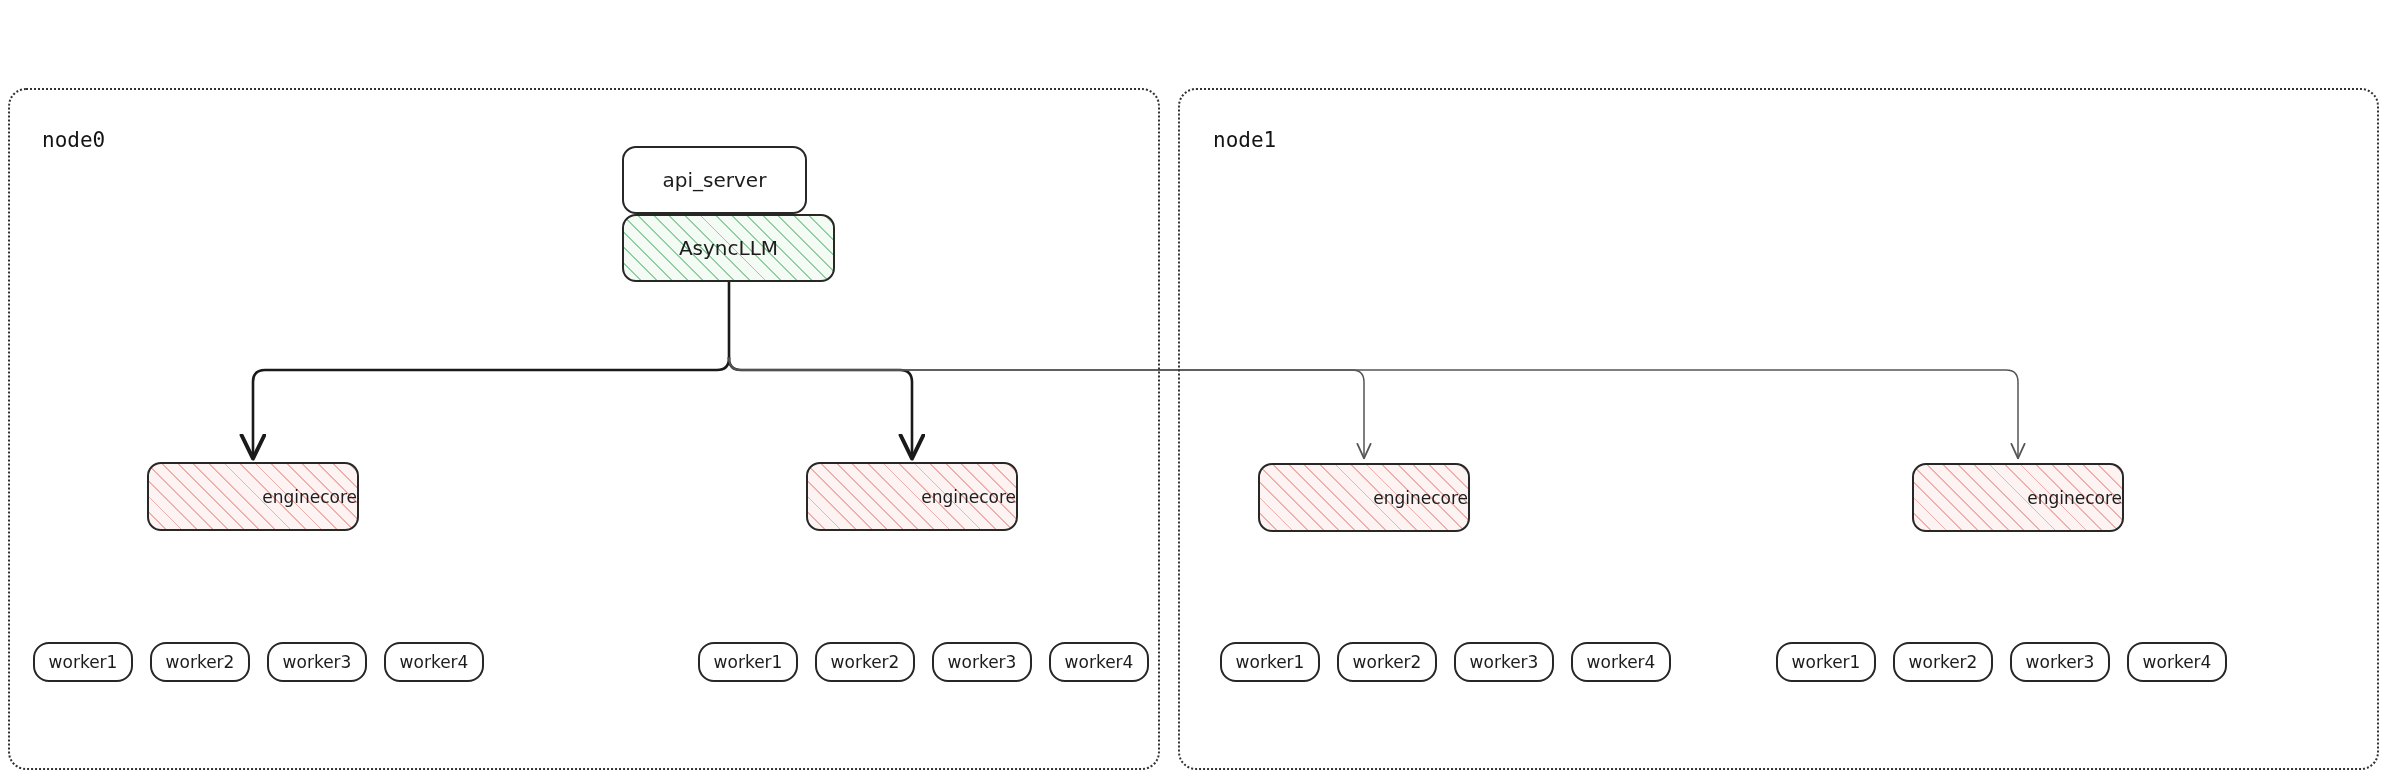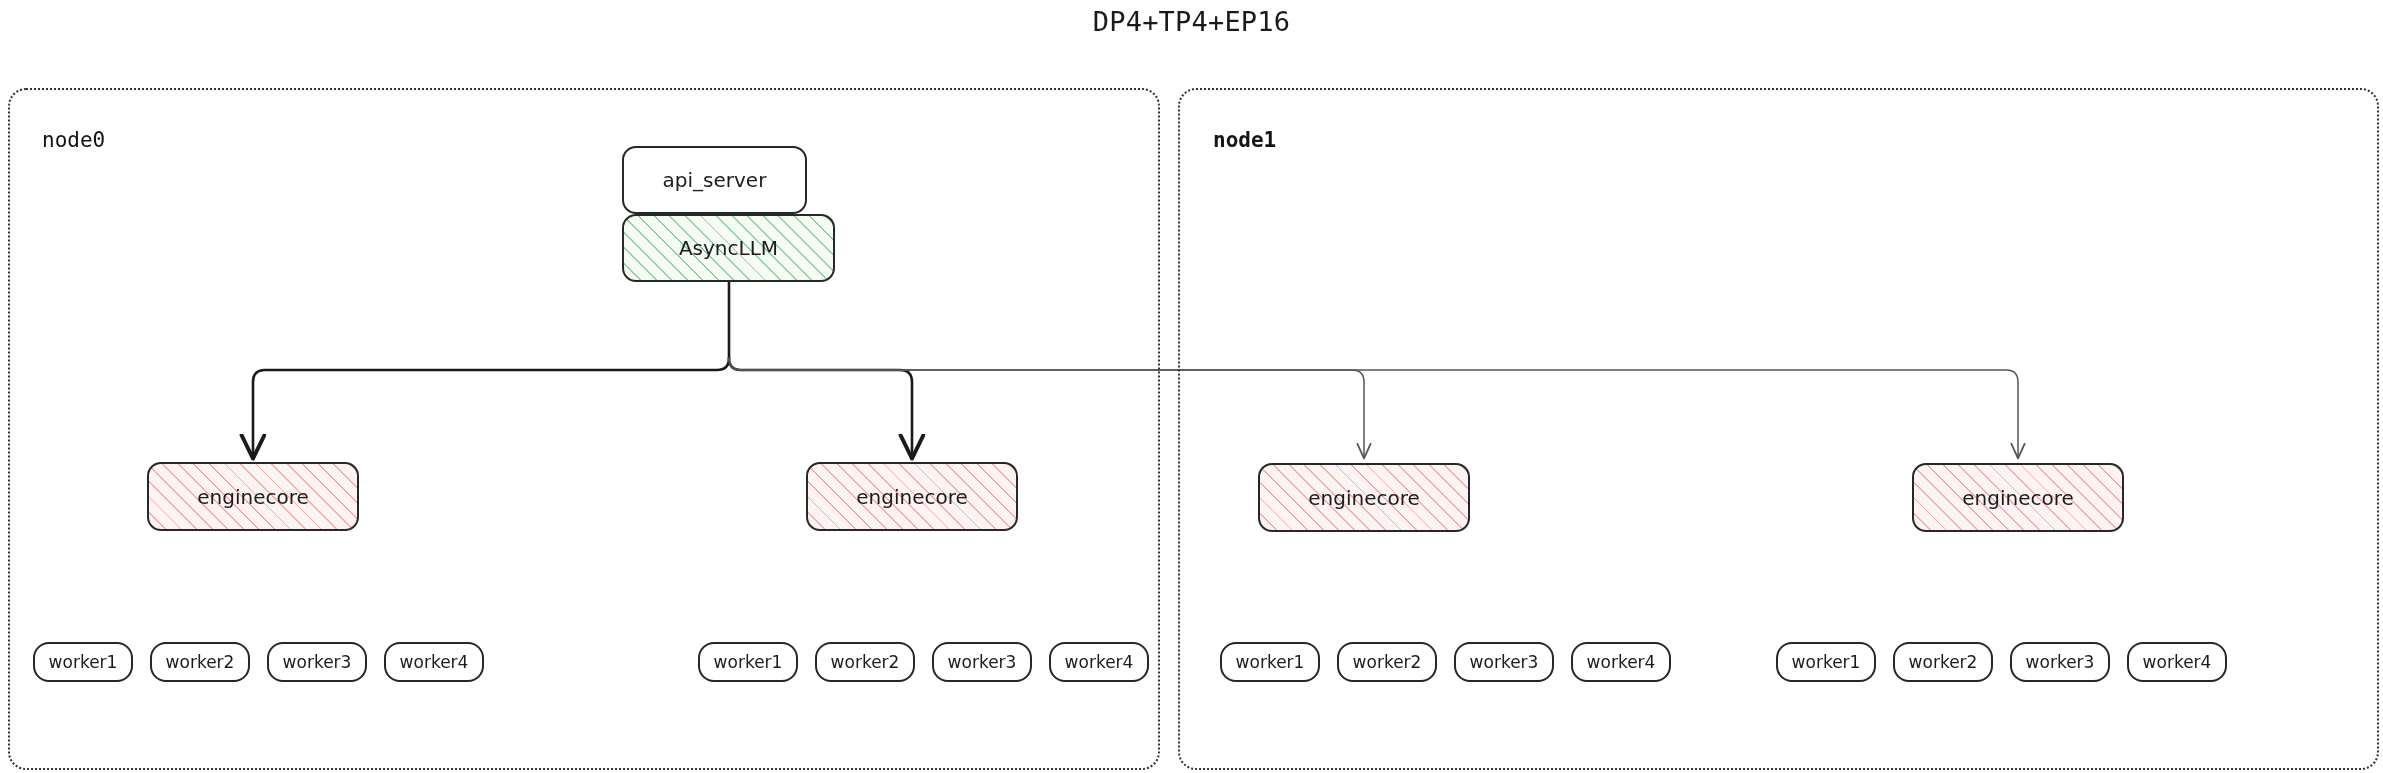--- a/index.html
+++ b/index.html
@@ -64,50 +64,50 @@
     background-image: repeating-linear-gradient(
       45deg,
       rgba(60,170,90,0.55) 0px,
       rgba(60,170,90,0.55) 1.4px,
       rgba(0,0,0,0) 1.4px,
       rgba(0,0,0,0) 11px
     );
   }
   .box-engine {
     border-radius: 14px;
-    font-size: 20px;
+    font-size: 17px;
     background-color: #fdf3f3;
     background-image: repeating-linear-gradient(
       45deg,
       rgba(228,120,110,0.55) 0px,
       rgba(228,120,110,0.55) 1.3px,
       rgba(0,0,0,0) 1.3px,
       rgba(0,0,0,0) 11px
     );
+    justify-content: flex-end;
   }
   .box-worker {
     border-radius: 16px;
     border-width: 2.2px;
     font-size: 17px;
   }
   #edges {
     position: absolute;
     left: 0;
     top: 0;
     width: 2383px;
     height: 773px;
     pointer-events: none;
   }
 </style>
 </head>
 <body>
 
 <div id="canvas">
 
-  <div id="title">DP4+TP4+EP16</div>
 
   <svg id="edges" viewBox="0 0 2383 773" xmlns="http://www.w3.org/2000/svg">
     <defs>
       <marker id="arrow-local" markerWidth="11" markerHeight="11" refX="9.4" refY="5" orient="auto" markerUnits="strokeWidth">
         <path d="M0.6,0.6 L9.6,5 L0.6,9.4" fill="none" stroke="#1a1a1a" stroke-width="1.5" stroke-linecap="round" stroke-linejoin="round"></path>
       </marker>
       <marker id="arrow-remote" markerWidth="12" markerHeight="12" refX="10.2" refY="5.2" orient="auto" markerUnits="strokeWidth">
         <path d="M0.8,0.8 L10.4,5.2 L0.8,9.6" fill="none" stroke="#555555" stroke-width="1.2" stroke-linecap="round" stroke-linejoin="round"></path>
       </marker>
     </defs>
@@ -117,21 +117,21 @@
         <path d="M729,358 Q729,370 741,370 L900,370 Q912,370 912,382 L912,458" fill="none" stroke="#1a1a1a" stroke-width="2.6" stroke-linecap="round" stroke-linejoin="round" marker-end="url(#arrow-local)"></path>
         <path d="M729,358 Q729,370 741,370 L1352,370 Q1364,370 1364,382 L1364,458" fill="none" stroke="#555555" stroke-width="1.5" stroke-linecap="round" stroke-linejoin="round" marker-end="url(#arrow-remote)"></path>
         <path d="M729,358 Q729,370 741,370 L2006,370 Q2018,370 2018,382 L2018,458" fill="none" stroke="#555555" stroke-width="1.5" stroke-linecap="round" stroke-linejoin="round" marker-end="url(#arrow-remote)"></path>
       </g>
   </svg>
 
   <div id="node-groups">
       <div class="node-group" style="left: 8px; top: 88px; width: 1148px; height: 678px; border-color: rgb(51, 51, 51);"></div>
       <div class="node-label" style="left: 42px; top: 128px;">node0</div>
       <div class="node-group" style="left: 1178px; top: 88px; width: 1197px; height: 678px; border-color: rgb(51, 51, 51);"></div>
-      <div class="node-label" style="left: 1213px; top: 128px; font-weight: bold;">node1</div>
+      <div class="node-label" style="left: 1213px; top: 128px;">node1</div>
     </div>
   <div id="service-boxes">
       <div class="box box-api" style="left: 622px; top: 146px; width: 185px; height: 68px;">
         <span>api_server</span>
       </div>
       <div class="box box-async" style="left: 622px; top: 214px; width: 213px; height: 68px;">
         <span>AsyncLLM</span>
       </div>
     </div>
   <div id="engine-boxes">

